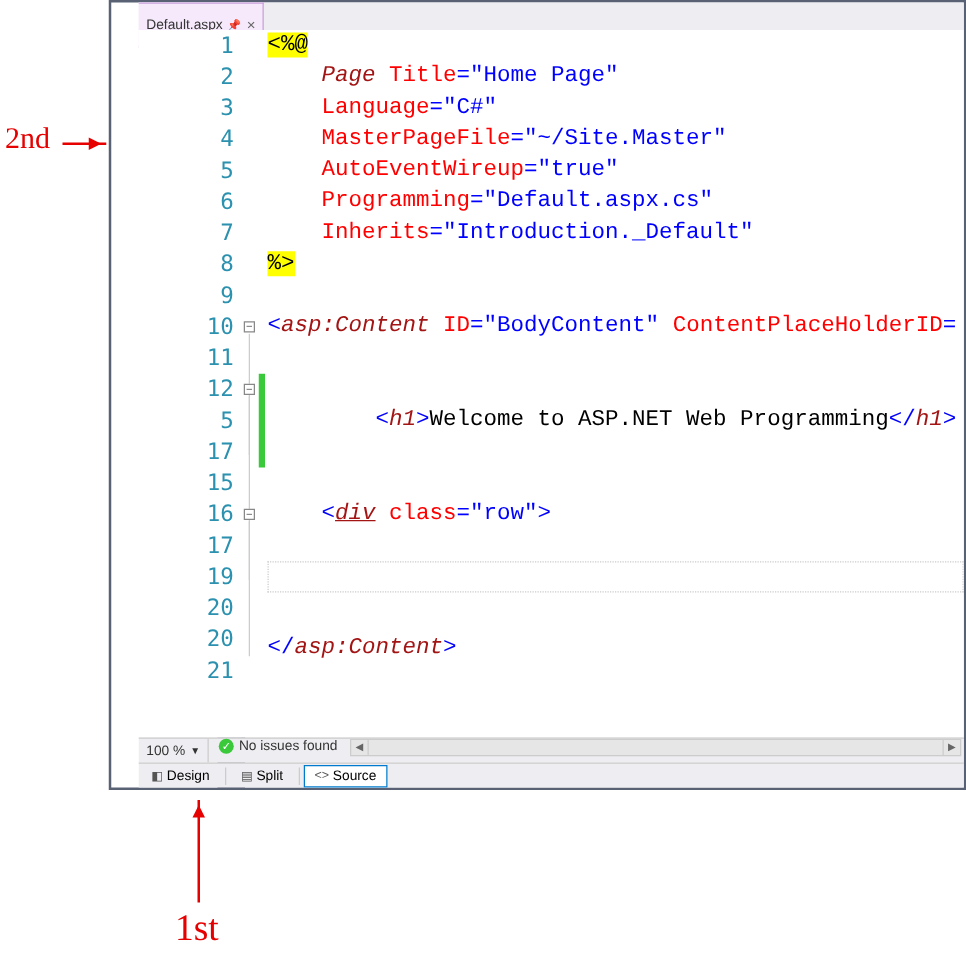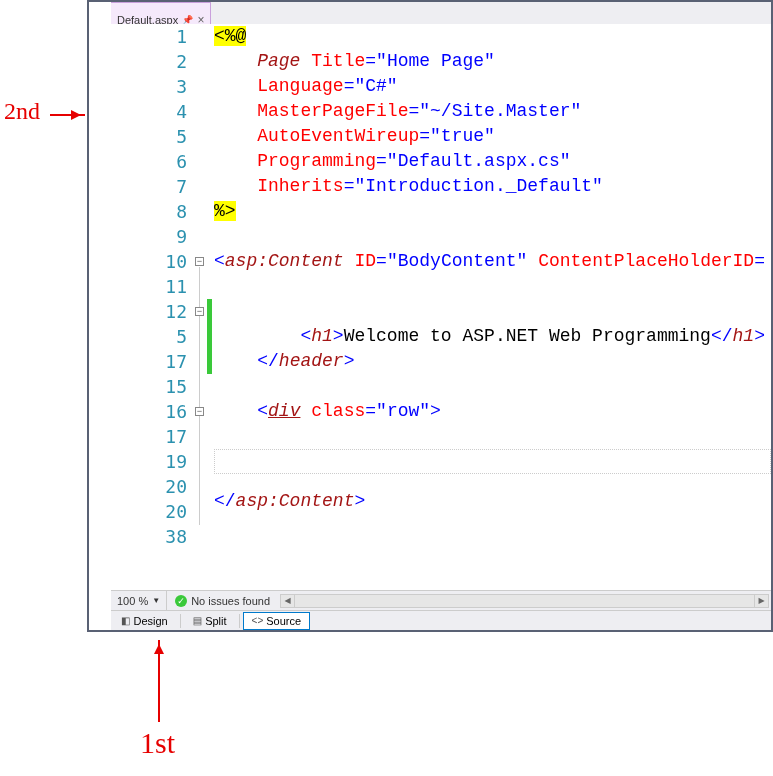--- a/index.html
+++ b/index.html
@@ -32,21 +32,21 @@
   .hl-yellow { background: #ffff00; }
   .t-brown { color: #a31515; font-style: italic; }
   .t-red { color: #ff0000; }
   .t-blue { color: #0000ff; }
   .t-black { color: #000; }
   .t-underline { text-decoration: underline; }
   .current-line { position: absolute; left: 103px; right: 0; height: 25px; border: 1px dotted #ccc; pointer-events: none; }
   .caret { display: inline-block; width: 1px; height: 20px; background: #000; vertical-align: middle; }
 
   
-  .statusbar { position: absolute; left: 22px; right: 0; bottom: 20px; height: 20px; background: #eeeef2; border-top: 1px solid #ccc; display: flex; align-items: center; font-size: 11px; color: #333; }
+  .statusbar { position: absolute; left: 22px; right: 0; bottom: 20px; height: 20px; background: #eeeef2; border-top: 1px solid #ccc; display: flex; align-items: flex-start; font-size: 11px; color: #333; }
   .zoom-box { padding: 0 6px; border-right: 1px solid #ccc; display: flex; align-items: center; gap: 4px; height: 100%; }
   .issues { padding: 0 8px; display: flex; align-items: center; gap: 4px; }
   .check-icon { width: 12px; height: 12px; border-radius: 50%; background: #3ac93a; color: #fff; font-size: 9px; text-align: center; line-height: 12px; }
   .hscroll { flex: 1; height: 14px; margin: 0 2px; background: #e6e6e6; border: 1px solid #ccc; position: relative; }
   .hscroll-left, .hscroll-right { position: absolute; top: 0; width: 14px; height: 100%; font-size: 8px; text-align: center; line-height: 12px; color: #666; cursor: pointer; }
   .hscroll-left { left: 0; border-right: 1px solid #ccc; }
   .hscroll-right { right: 0; border-left: 1px solid #ccc; }
 
   .viewbar { position: absolute; left: 22px; right: 0; bottom: 0; height: 20px; background: #eeeef2; border-top: 1px solid #ccc; display: flex; align-items: center; font-size: 11px; }
   .viewbtn { display: flex; align-items: center; gap: 3px; padding: 2px 8px; margin: 1px; cursor: pointer; border: 1px solid transparent; }
@@ -99,21 +99,21 @@
         <div class="linenum" style="top: 250px;">11</div>
         <div class="linenum" style="top: 275px;">12</div>
         <div class="linenum" style="top: 300px;">5</div>
         <div class="linenum" style="top: 325px;">17</div>
         <div class="linenum" style="top: 350px;">15</div>
         <div class="linenum" style="top: 375px;">16</div>
         <div class="linenum" style="top: 400px;">17</div>
         <div class="linenum" style="top: 425px;">19</div>
         <div class="linenum" style="top: 450px;">20</div>
         <div class="linenum" style="top: 475px;">20</div>
-        <div class="linenum" style="top: 500px;">38</div>
+        <div class="linenum" style="top: 500px;">21</div>
       </div>
 
     <div class="outline-bar">
       <div class="outline-toggle" style="top:233px;">−</div>
       <div class="outline-line" style="top:243px; height:258px;"></div>
       <div class="outline-toggle" style="top:283px;">−</div>
       <div class="outline-line" style="top:293px; height:47px;"></div>
       <div class="outline-toggle" style="top:383px;">−</div>
       <div class="outline-line" style="top:393px; height:47px;"></div>
     </div>
@@ -125,23 +125,22 @@
       <div class="codeline" style="top:0px;"><span class="hl-yellow t-black">&lt;%@</span></div>
       <div class="codeline" style="top:25px;">    <span class="t-brown">Page</span> <span class="t-red">Title</span><span class="t-blue">=</span><span class="t-blue">"Home Page"</span></div>
       <div class="codeline" style="top:50px;">    <span class="t-red">Language</span><span class="t-blue">=</span><span class="t-blue">"C#"</span></div>
       <div class="codeline" style="top:75px;">    <span class="t-red">MasterPageFile</span><span class="t-blue">=</span><span class="t-blue">"~/Site.Master"</span></div>
       <div class="codeline" style="top:100px;">    <span class="t-red">AutoEventWireup</span><span class="t-blue">=</span><span class="t-blue">"true"</span></div>
       <div class="codeline" style="top:125px;">    <span class="t-red">Programming</span><span class="t-blue">=</span><span class="t-blue">"Default.aspx.cs"</span></div>
       <div class="codeline" style="top:150px;">    <span class="t-red">Inherits</span><span class="t-blue">=</span><span class="t-blue">"Introduction._Default"</span></div>
       <div class="codeline" style="top:175px;"><span class="hl-yellow t-black">%&gt;</span></div>
       <div class="codeline" style="top:225px;"><span class="t-blue">&lt;</span><span class="t-brown">asp:Content</span><span> </span><span class="t-red">ID</span><span class="t-blue">=</span><span class="t-blue">"BodyContent"</span><span> </span><span class="t-red">ContentPlaceHolderID</span><span class="t-blue">=</span></div>
       <div class="codeline" style="top:300px;">        <span class="t-blue">&lt;</span><span class="t-brown">h1</span><span class="t-blue">&gt;</span><span class="t-black">Welcome to ASP.NET Web Programming</span><span class="t-blue">&lt;/</span><span class="t-brown">h1</span><span class="t-blue">&gt;</span></div>
-      <div class="codeline" style="top:325px;">    <span class="t-blue">&lt;/</span><span class="t-brown">header</span><span class="t-blue">&gt;</span></div>
       <div class="codeline" style="top:375px;">    <span class="t-blue">&lt;</span><span class="t-brown t-underline">div</span><span> </span><span class="t-red">class</span><span class="t-blue">=</span><span class="t-blue">"row"</span><span class="t-blue">&gt;</span></div>
-      <div class="codeline" style="top:465px;"><span class="t-blue">&lt;/</span><span class="t-brown">asp:Content</span><span class="t-blue">&gt;</span></div>
+      <div class="codeline" style="top:482px;"><span class="t-blue">&lt;/</span><span class="t-brown">asp:Content</span><span class="t-blue">&gt;</span></div>
     </div>
   </div>
 
   <div class="statusbar">
     <div class="zoom-box">
       <span>100 %</span>
       <span style="font-size:8px;">▼</span>
     </div>
     <div class="issues">
       <span class="check-icon">✓</span>

